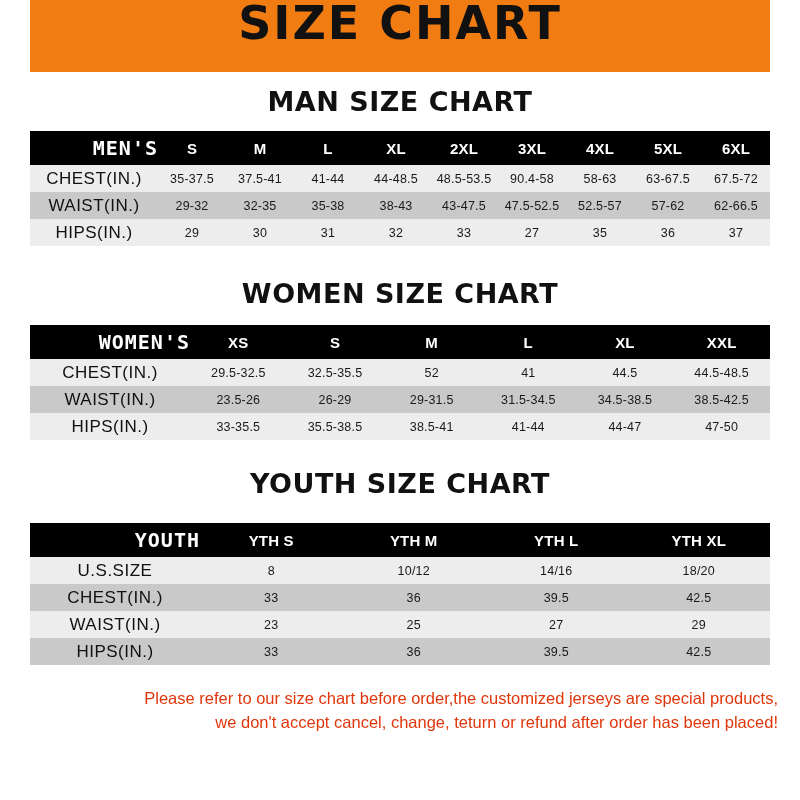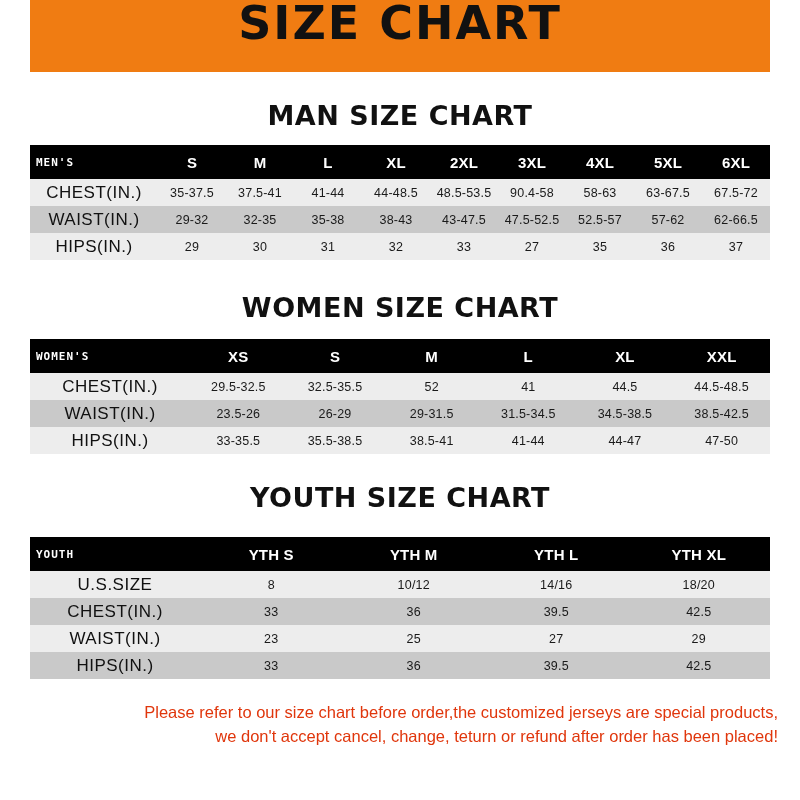--- a/index.html
+++ b/index.html
@@ -48,21 +48,21 @@
 
   
   .section-title {
     text-align: center;
     font-family: "DejaVu Sans", sans-serif;
     font-weight: bold;
     font-size: 27px;
     color: #111111;
     letter-spacing: 0.5px;
   }
-  .sect-men    { margin-top: 28px; margin-bottom: 14px; }
+  .sect-men    { margin-top: 14px; margin-bottom: 14px; }
   .sect-women  { margin-top: 32px; margin-bottom: 16px; }
   .sect-youth  { margin-top: 28px; margin-bottom: 24px; }
 
   
   .table-wrap {
     width: 740px;
     margin: 0 auto;
   }
   table.size-table {
     width: 100%;
@@ -82,23 +82,23 @@
   }
   table.size-table thead th {
     background: #000000;
     color: #ffffff;
     font-size: 15px;
     height: 34px;
     font-weight: bold;
   }
   table.size-table thead th.row-label {
     font-family: "DejaVu Sans Mono", monospace;
-    font-size: 11px;
+    font-size: 20px;
     letter-spacing: 1px;
-    text-align: left;
+    text-align: right;
     padding-left: 6px;
   }
   table.size-table tbody td.row-label {
     font-family: "Liberation Sans", sans-serif;
     font-size: 17px;
     letter-spacing: 0.5px;
     text-align: center;
     color: #111;
   }
   tr.band-light td { background: #ededed; }

